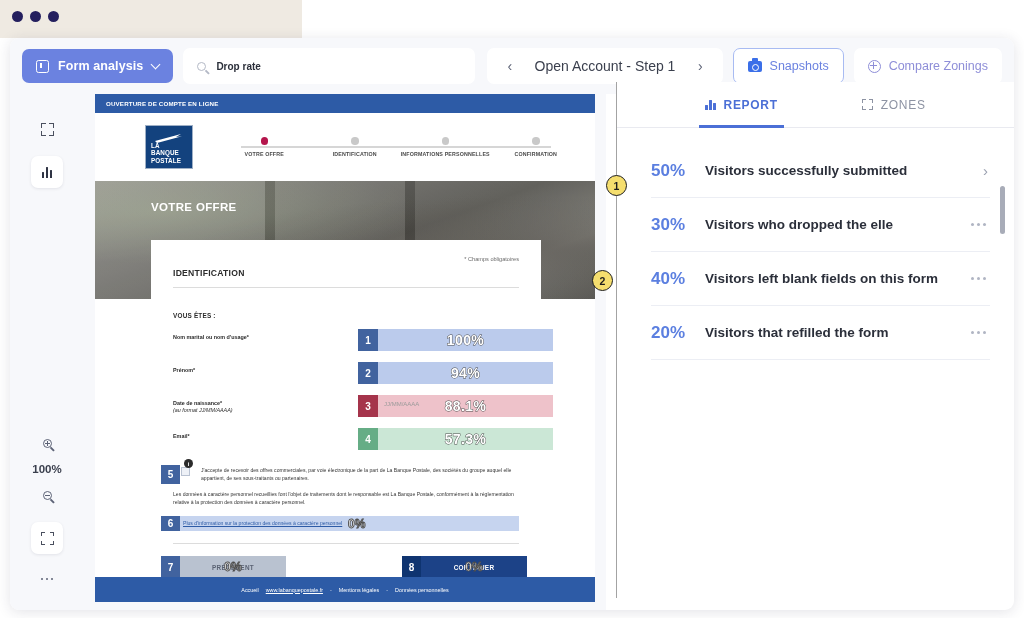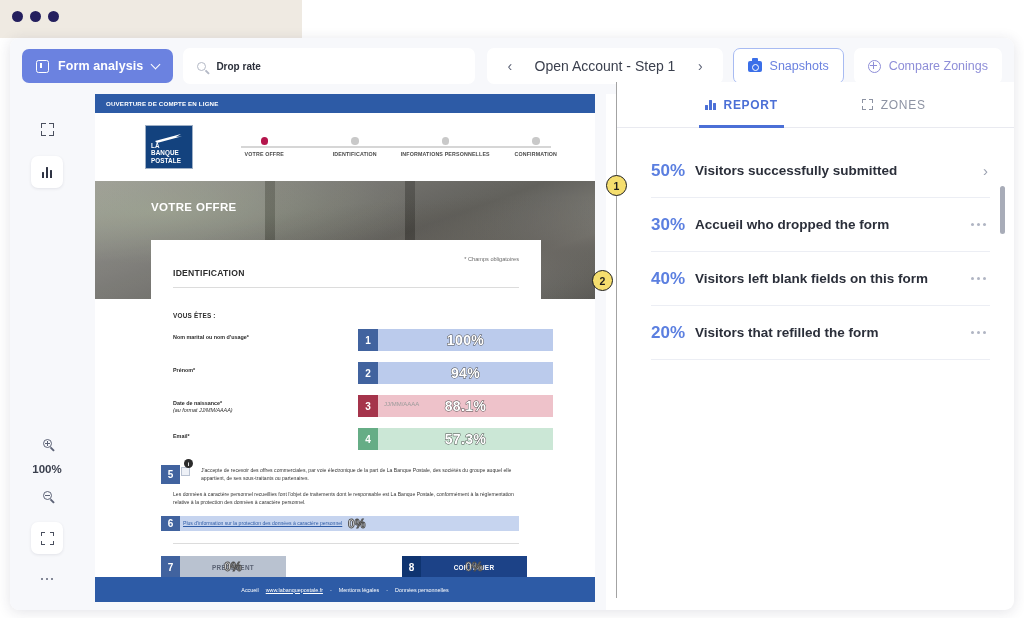--- a/index.html
+++ b/index.html
@@ -291,21 +291,21 @@
   .bars-ico2 i { width:2.4px; background:#4b6fd6; display:block; border-radius:.5px; }
   .zone-ico { width:11px; height:11px; position:relative; }
   .zone-ico span { position:absolute; width:4px; height:4px; border-color:#8d93a3; border-style:solid; }
   .zone-ico .z1 { left:0; top:0; border-width:1.5px 0 0 1.5px; }
   .zone-ico .z2 { right:0; top:0; border-width:1.5px 1.5px 0 0; }
   .zone-ico .z3 { left:0; bottom:0; border-width:0 0 1.5px 1.5px; }
   .zone-ico .z4 { right:0; bottom:0; border-width:0 1.5px 1.5px 0; }
 
   #report-list { padding: 16px 24px 0 34px; }
   .rep-row {
-    position:relative; display:flex; align-items:center; 
+    position:relative; display:flex; align-items:center; gap:10px;
     height: 54px; border-bottom: 1px solid #eceef4; cursor:pointer;
   }
   .rep-row:last-child { border-bottom: 1px solid #eceef4; }
   .rep-pct { font-size: 17px; font-weight:bold; color:#5b7fe0; min-width: 44px; }
   .rep-lab { font-size: 13.5px; color: #2b2f3a; font-weight:bold; flex:1; }
   .rep-chev { font-size: 15px; color:#9aa0b0; padding-right: 2px; }
   .rep-dots { display:flex; gap:3px; padding-right:4px; }
   .rep-dots i { width:3px; height:3px; border-radius:50%; background:#b0b5c3; display:block; }
 
   .marker {
@@ -584,21 +584,21 @@
       </div>
 
       <div id="report-list">
         <div class="rep-row">
           <span class="rep-pct">50%</span>
           <span class="rep-lab">Visitors successfully submitted</span>
           <span class="rep-chev">›</span>
         </div>
         <div class="rep-row">
           <span class="rep-pct">30%</span>
-          <span class="rep-lab">Accueil who dropped the form</span>
+          <span class="rep-lab">Visitors who dropped the elle</span>
           <span class="rep-dots">
               <i></i>
               <i></i>
               <i></i>
             </span>
         </div>
         <div class="rep-row">
           <span class="rep-pct">40%</span>
           <span class="rep-lab">Visitors left blank fields on this form</span>
           <span class="rep-dots">

